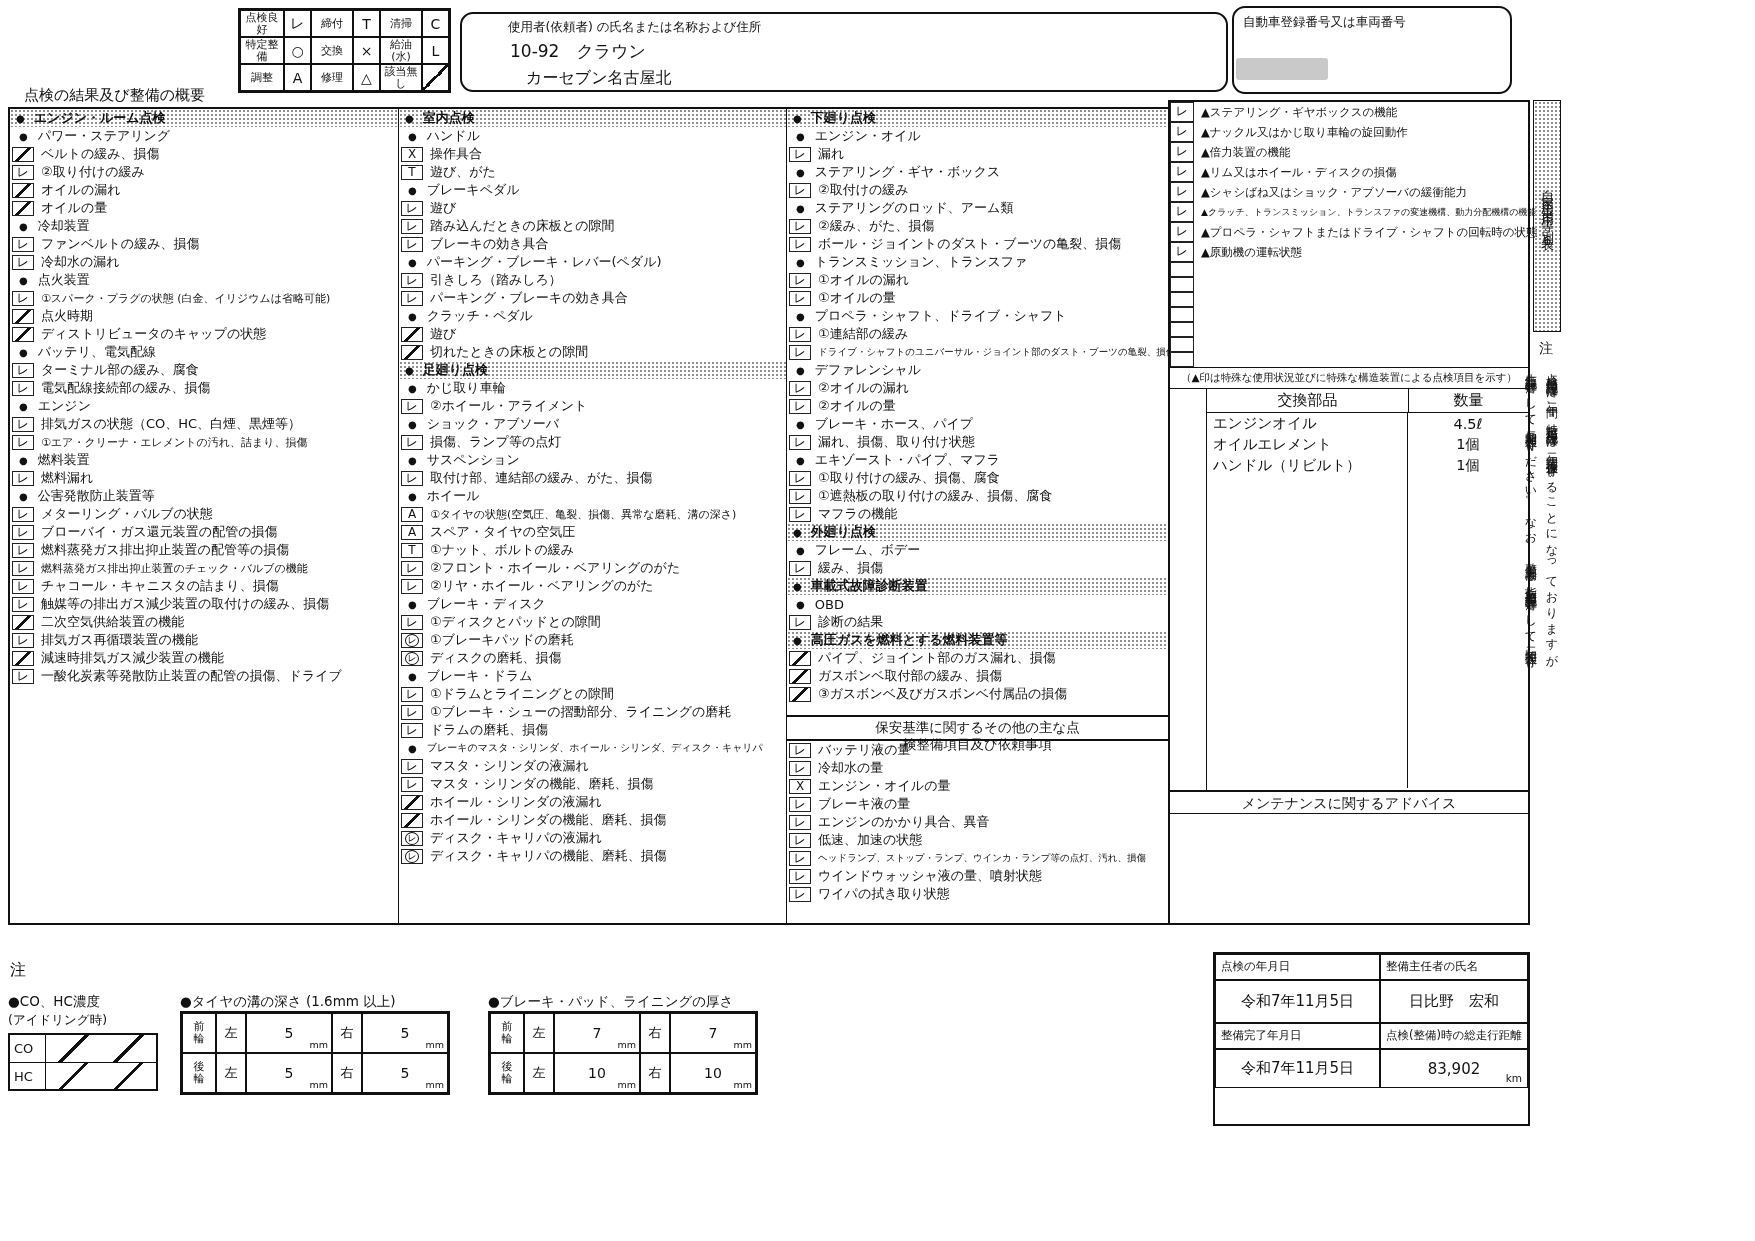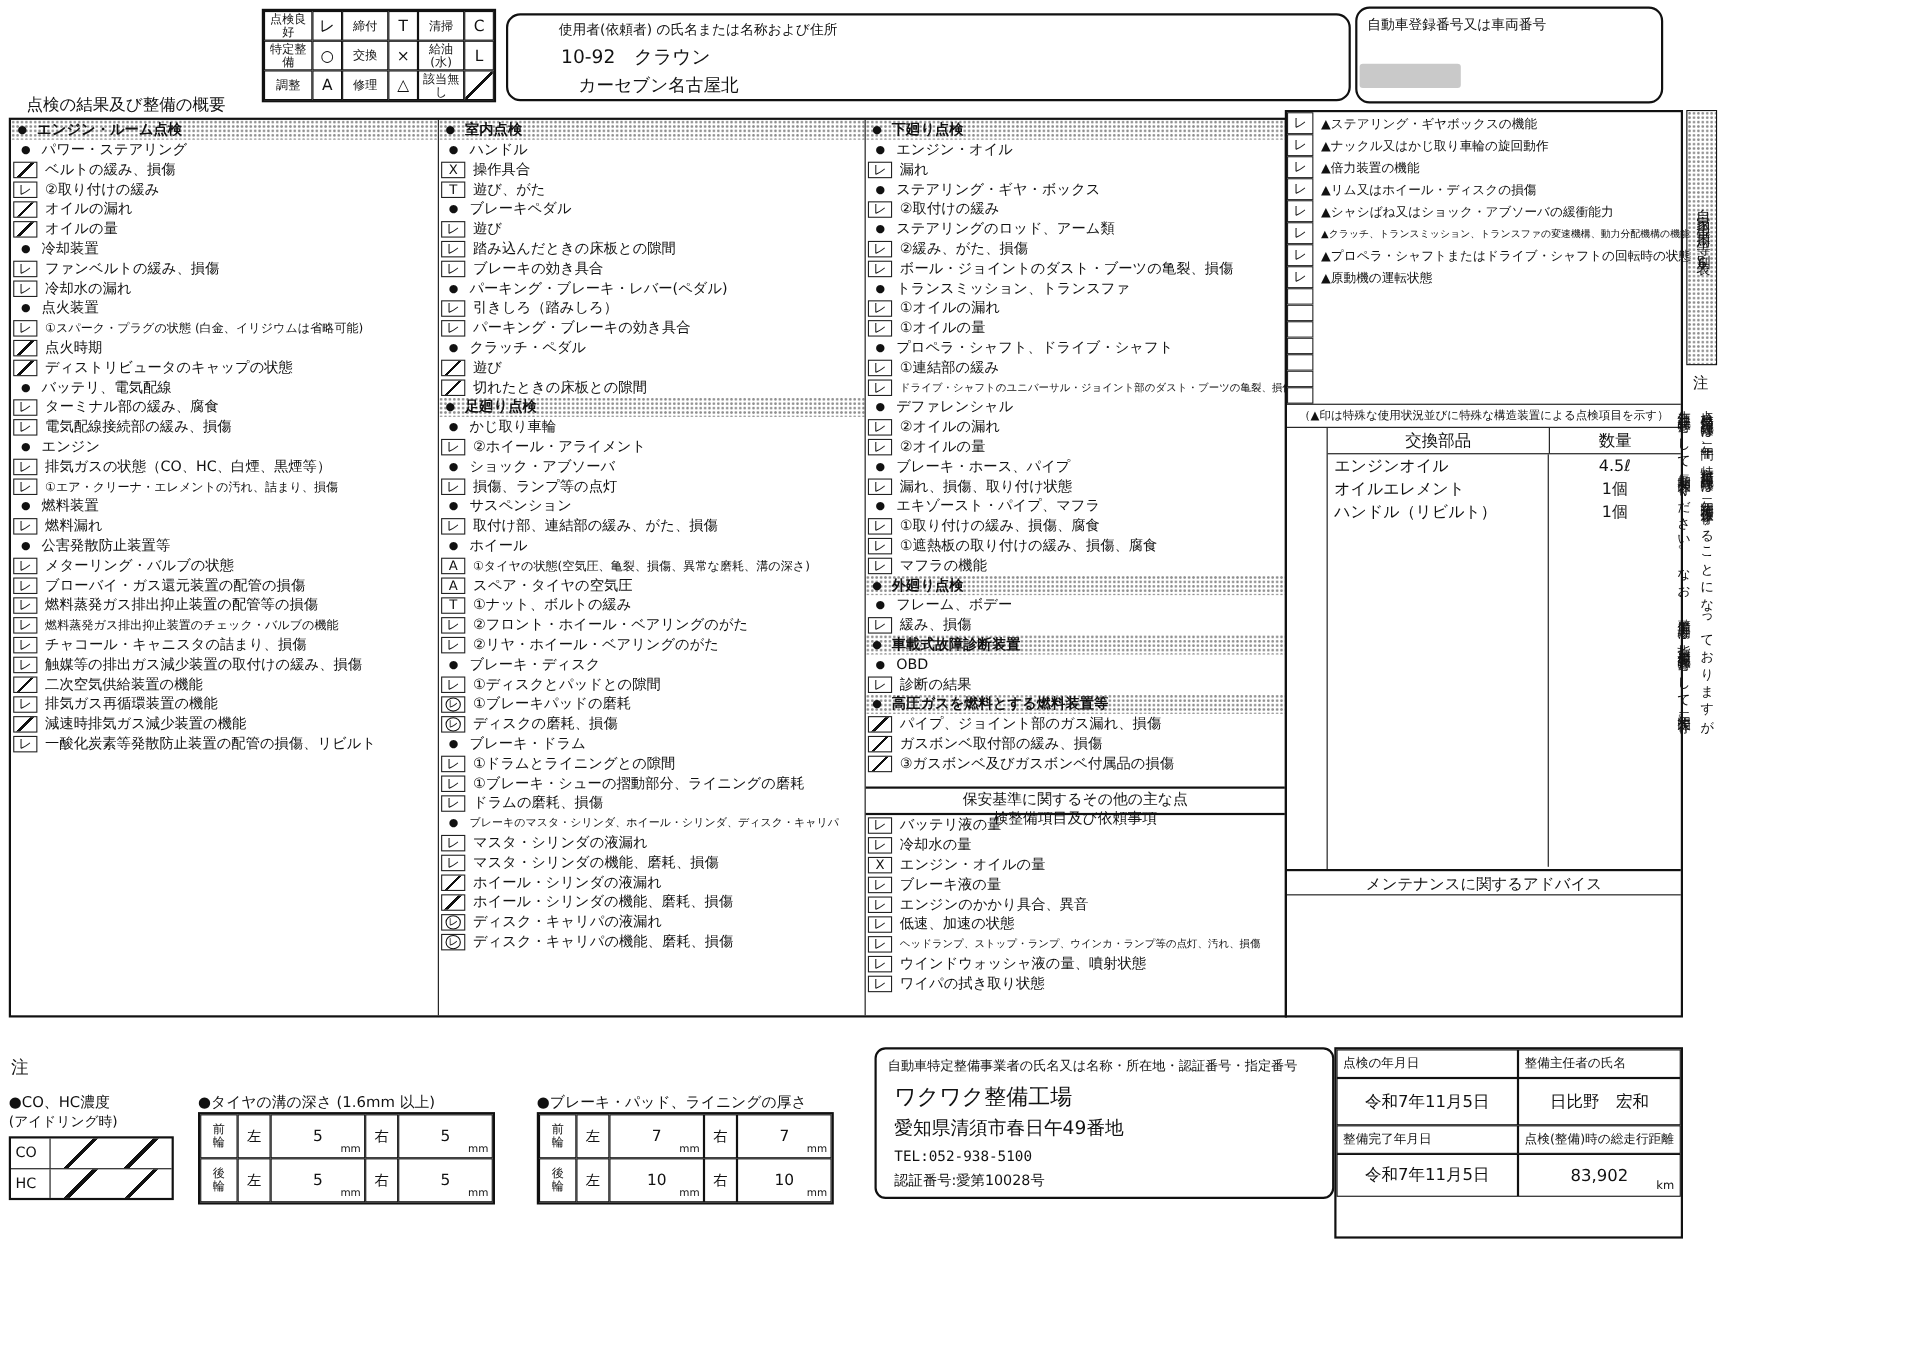--- a/index.html
+++ b/index.html
@@ -246,21 +246,21 @@
         <div class="row item">
           <span class="mbox">レ</span>
           <span class="itext ">排気ガス再循環装置の機能</span>
         </div>
         <div class="row item">
           <span class="mbox slash"></span>
           <span class="itext ">減速時排気ガス減少装置の機能</span>
         </div>
         <div class="row item">
           <span class="mbox">レ</span>
-          <span class="itext ">一酸化炭素等発散防止装置の配管の損傷、リビルト</span>
+          <span class="itext ">一酸化炭素等発散防止装置の配管の損傷、ドライブ</span>
         </div>
       </div>
     <div class="ccol" id="col1" style="width:388px;">
         <div class="row major dots">
           <span class="bullet">●</span>
           <span class="mtext ">室内点検</span>
         </div>
         <div class="row sec">
           <span class="bullet">●</span>
           <span class="mtext ">ハンドル</span>
@@ -762,27 +762,20 @@
         <span class="mval">10</span>
         <span class="munit">mm</span>
       </div>
       <div class="mc lr">右</div>
       <div class="mc">
         <span class="mval">10</span>
         <span class="munit">mm</span>
       </div>
     </div>
 
-  <div class="abs shopbox" style="left:795px;top:952px;width:418px;height:138px;">
-    <div class="abs" style="left:10px;top:7px;font-size:12px;">自動車特定整備事業者の氏名又は名称・所在地・認証番号・指定番号</div>
-    <div class="abs" style="left:16px;top:30px;font-size:20px;">ワクワク整備工場</div>
-    <div class="abs" style="left:16px;top:60px;font-size:17px;">愛知県清須市春日午49番地</div>
-    <div class="abs" style="left:16px;top:90px;font-size:13px;font-family:'DejaVu Sans Mono',monospace;">TEL:052-938-5100</div>
-    <div class="abs" style="left:16px;top:110px;font-size:13px;">認証番号:愛第10028号</div>
-  </div>
 
   <div class="abs dgrid" style="left:1213px;top:952px;width:317px;height:174px;">
     <div class="dhead">点検の年月日</div>
     <div class="dhead">整備主任者の氏名</div>
     <div class="dval">令和7年11月5日</div>
     <div class="dval">日比野　宏和</div>
     <div class="dhead">整備完了年月日</div>
     <div class="dhead">点検(整備)時の総走行距離</div>
     <div class="dval">令和7年11月5日</div>
     <div class="dval">

